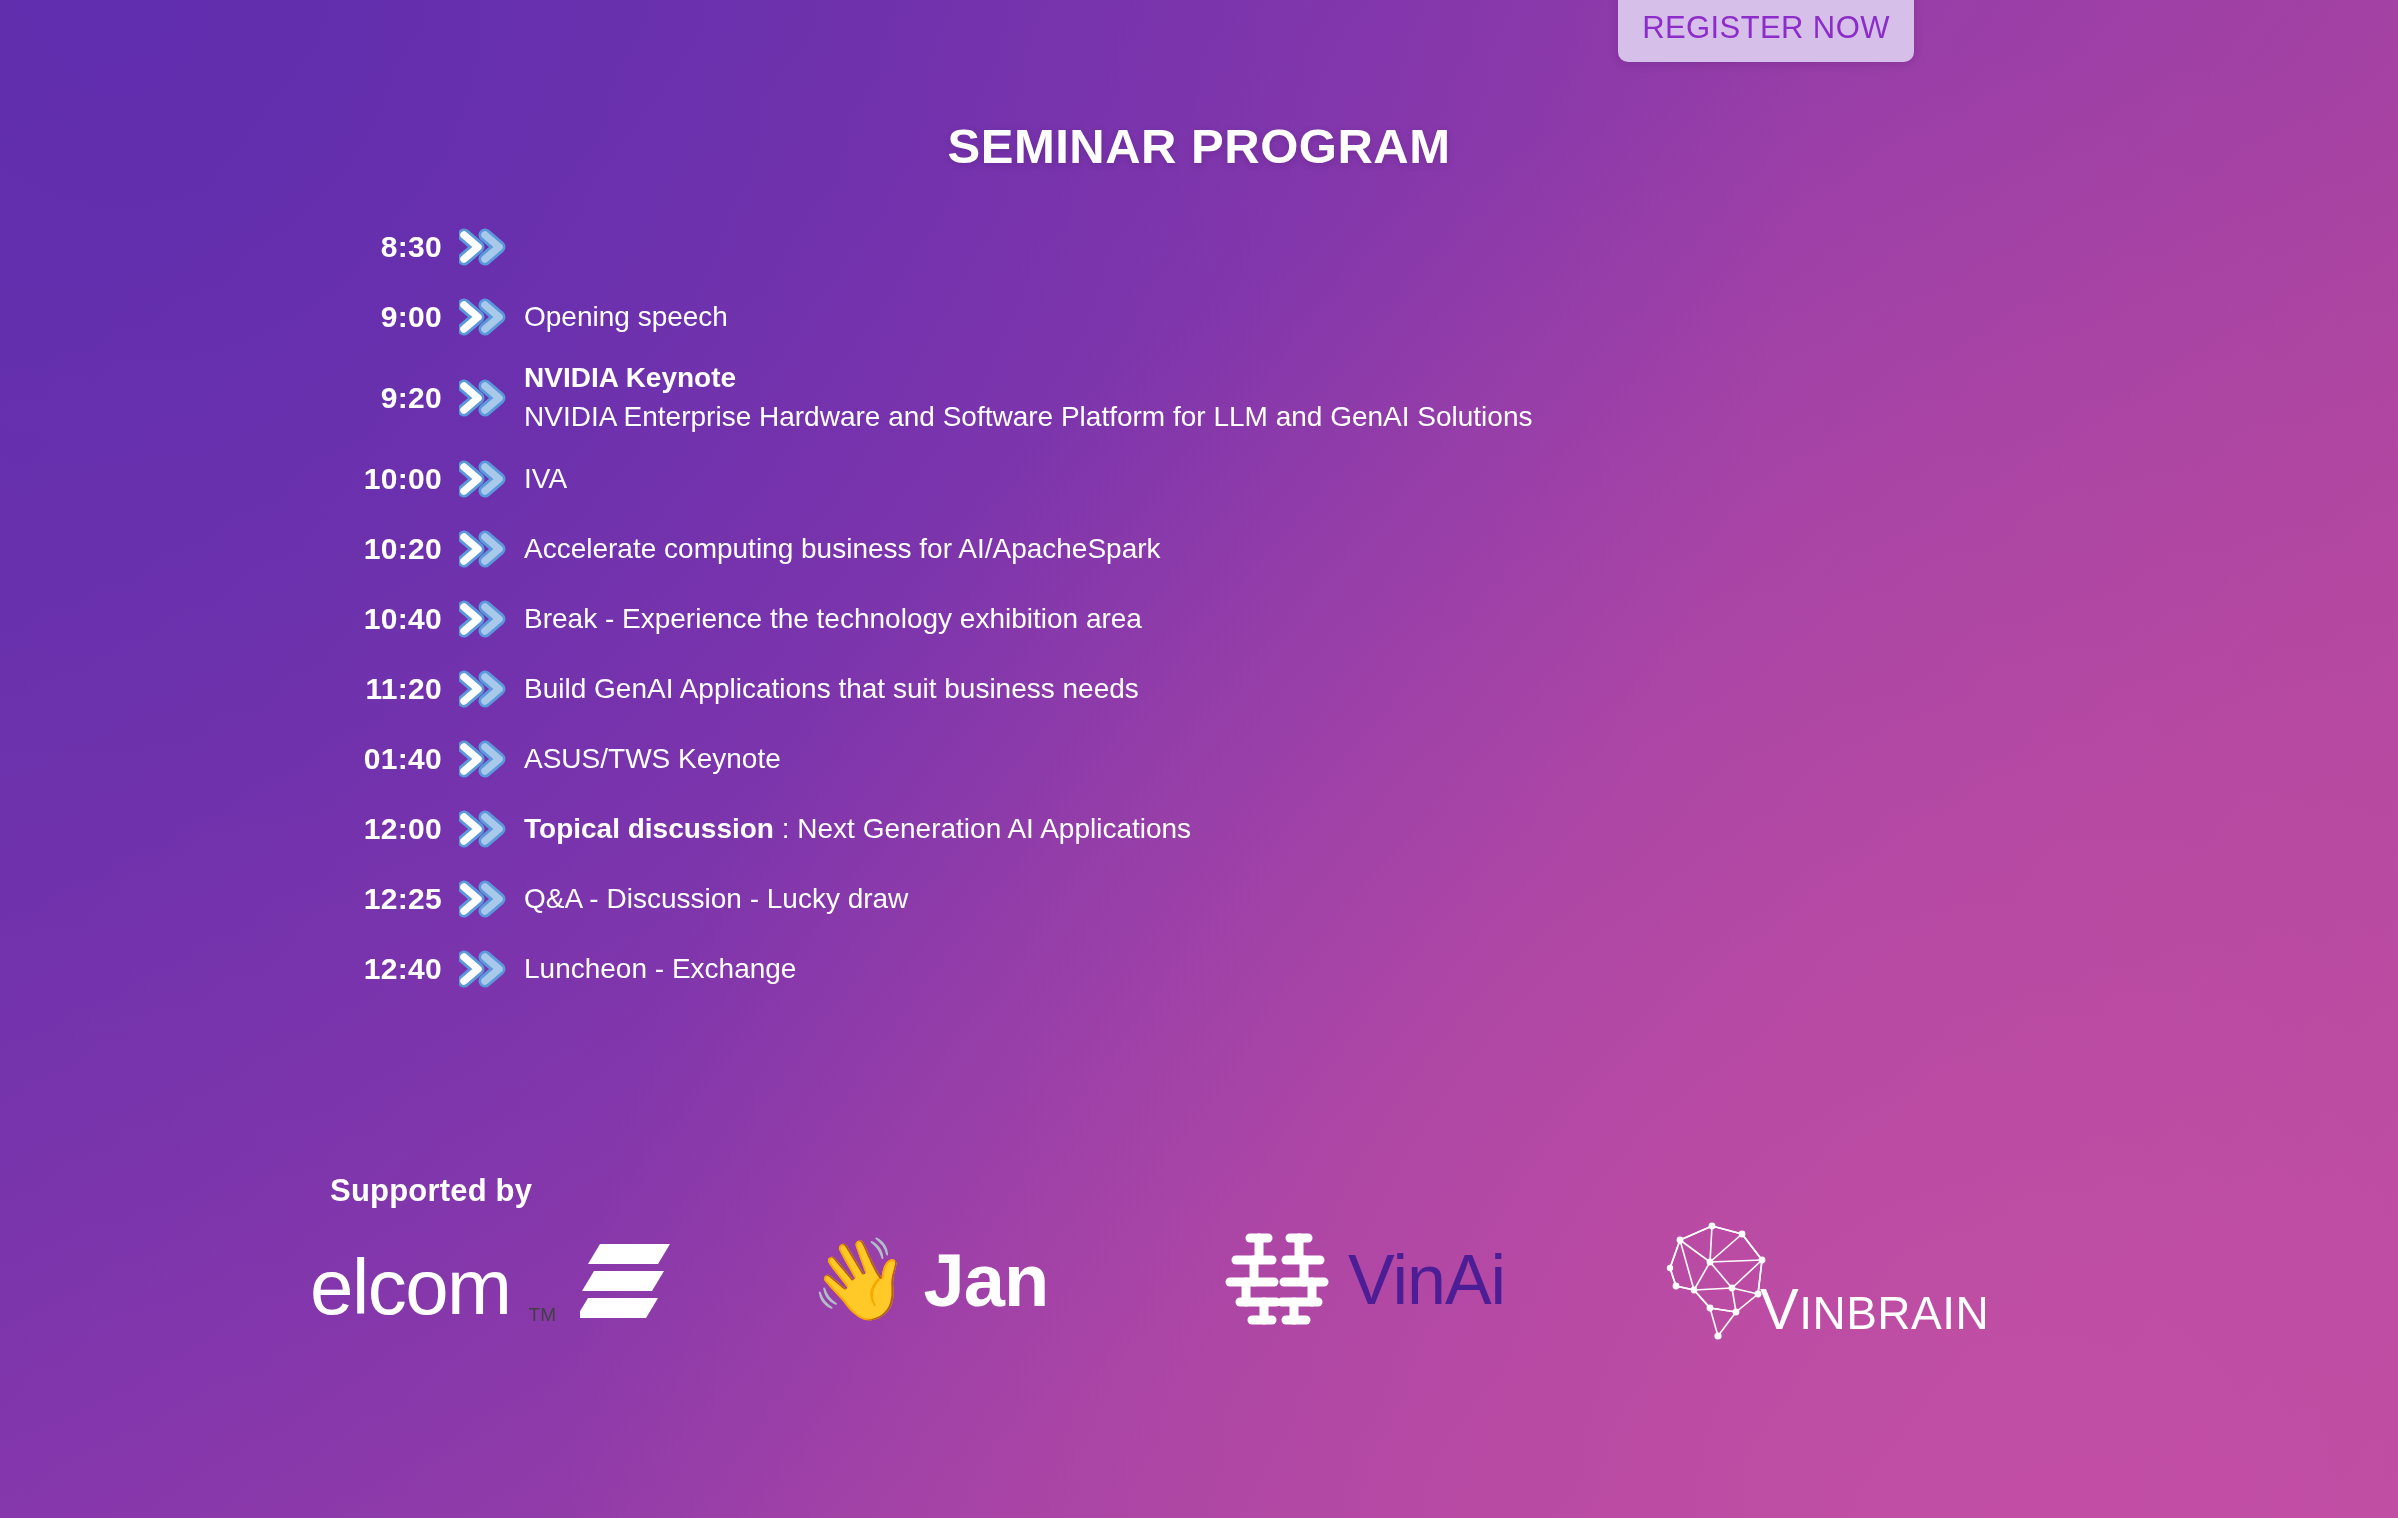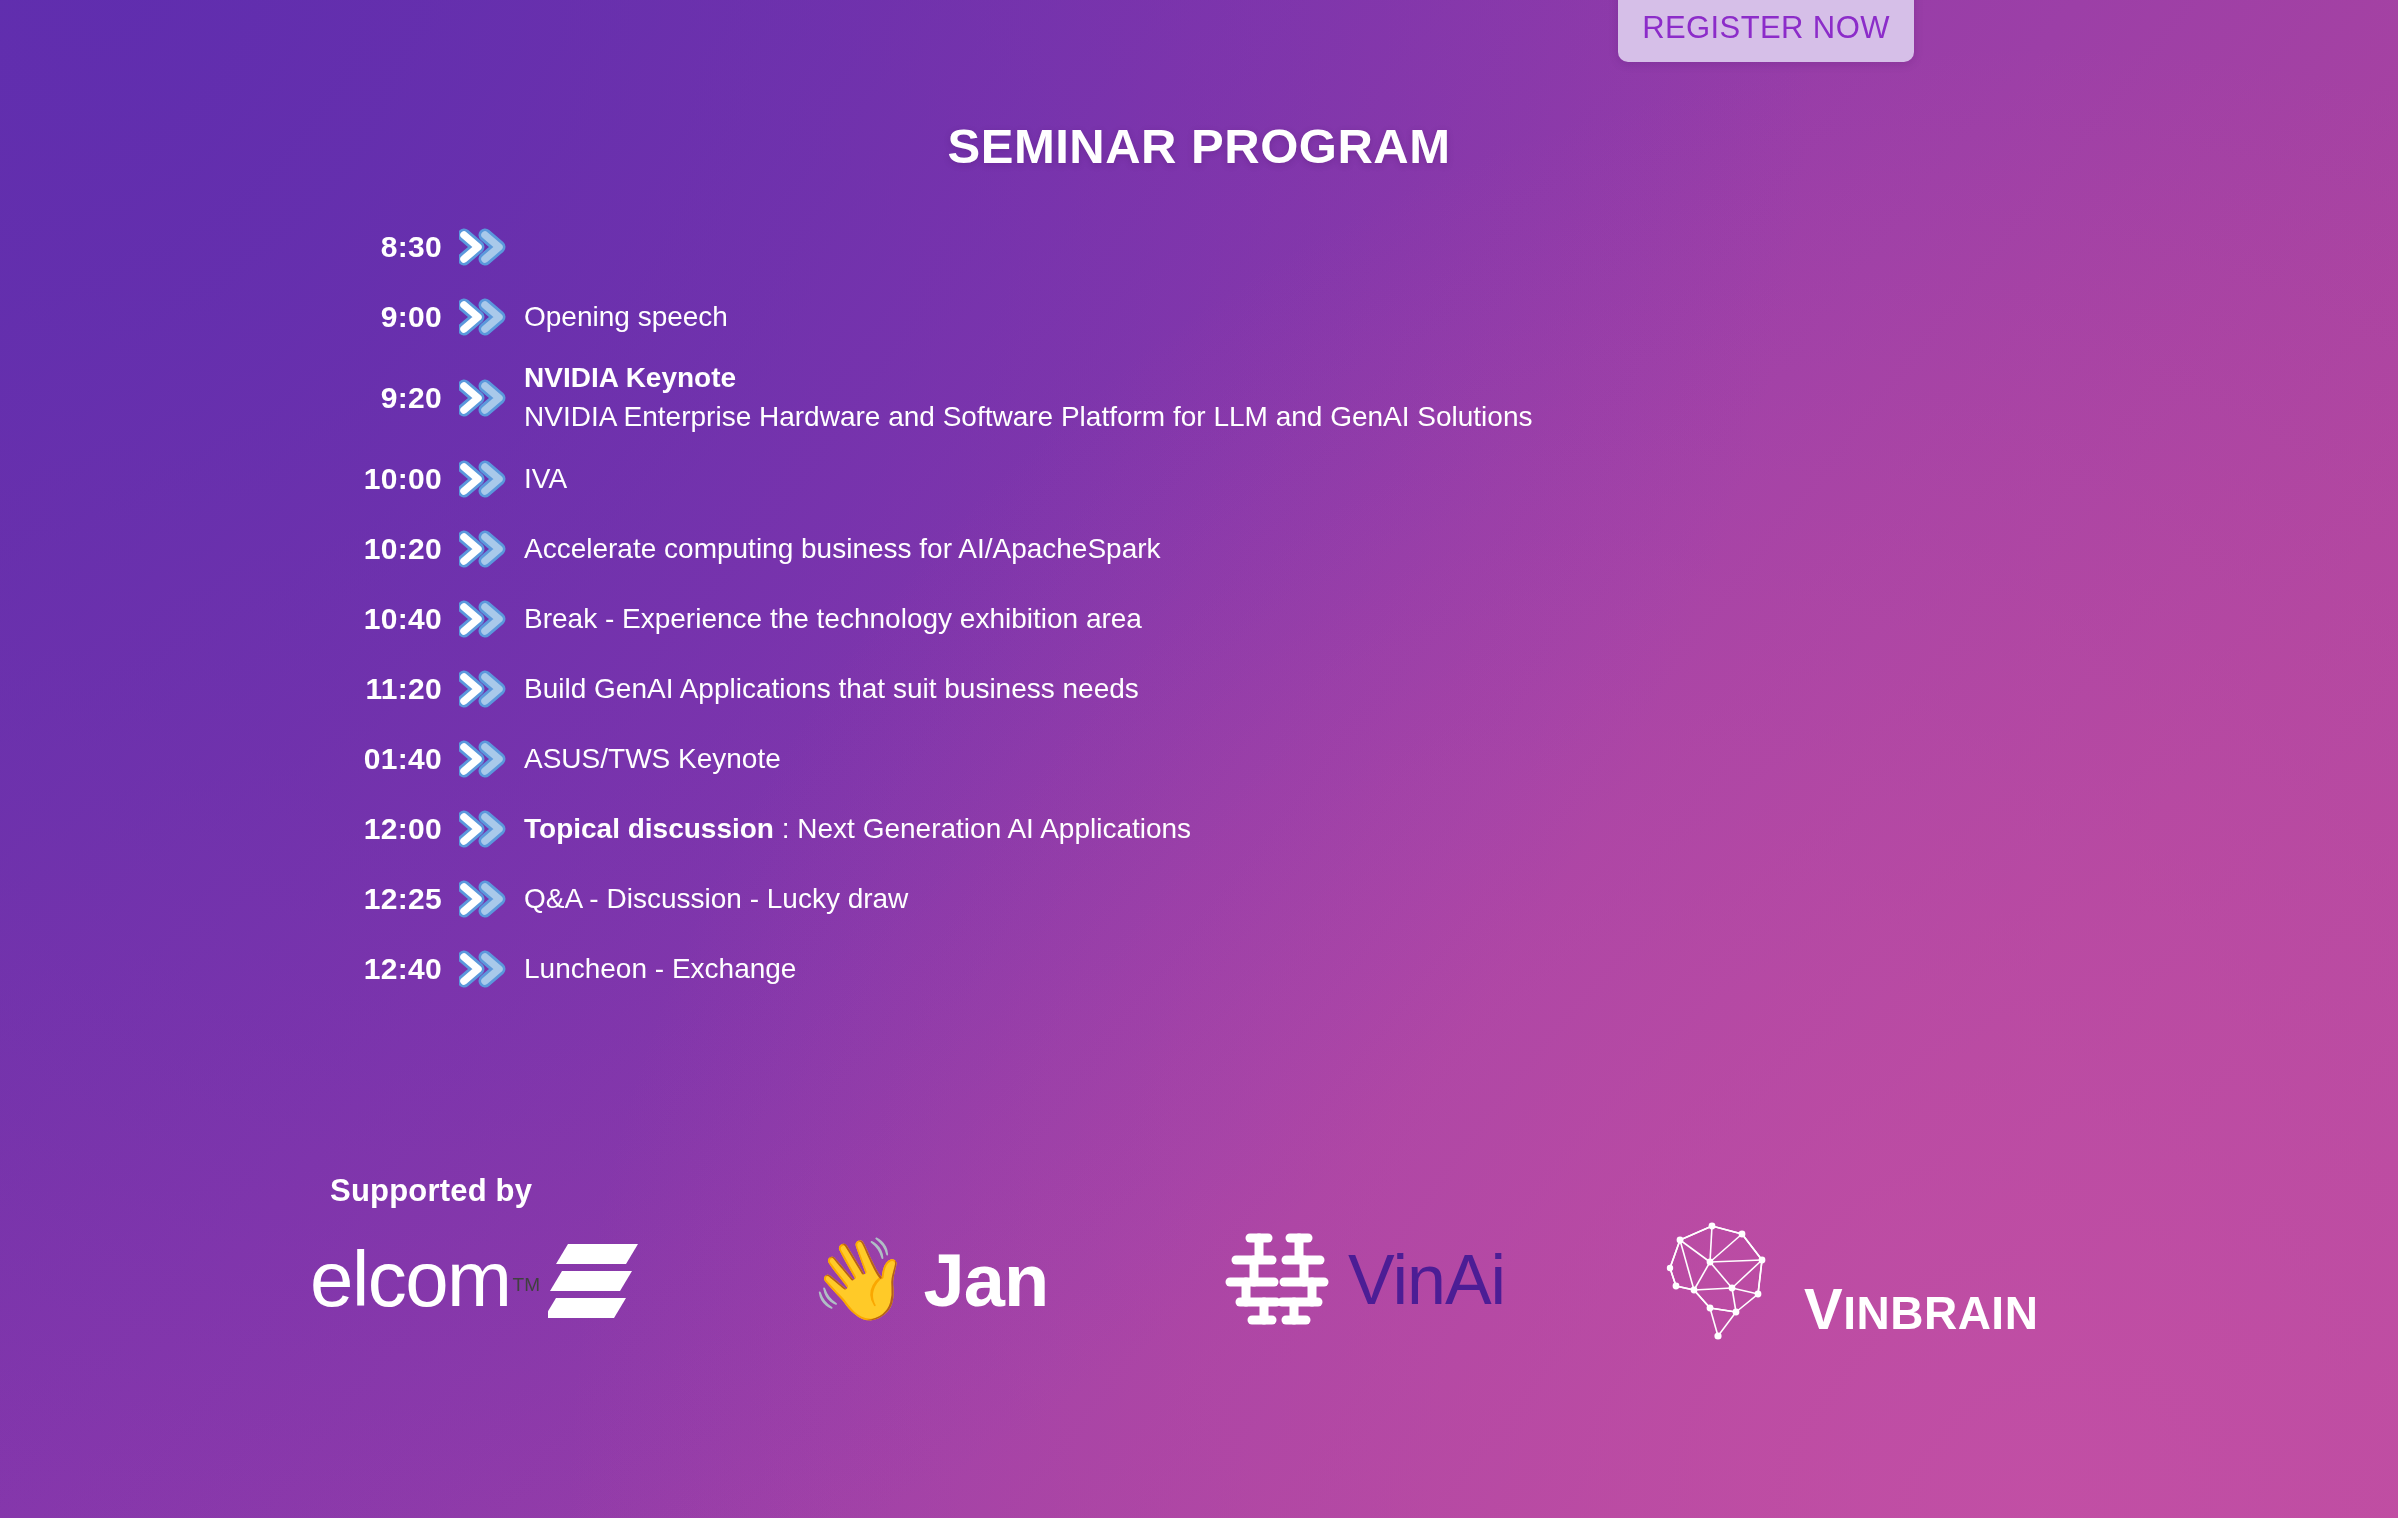--- a/index.html
+++ b/index.html
@@ -142,21 +142,21 @@
     flex:0 0 auto;
     display:flex;
     align-items:center;
     height:130px;
   }
   .logo-cell.elcom   { width:470px; padding-left:0px; }
   .logo-cell.jan     { width:410px; padding-left:30px; }
   .logo-cell.vinai   { width:440px; padding-left:30px; }
   .logo-cell.vinbrain{ width:430px; padding-left:20px; }
 
-  .elcom-wrap { display:flex; align-items:center; }
+  .elcom-wrap { display:flex; align-items:flex-end;gap:16px; }
   .elcom-text {
     font-size:78px;
     font-weight:400;
     letter-spacing:-1.5px;
     line-height:0.92;
     color:#ffffff;
   }
   .elcom-tm {
     font-size:19px;
     line-height:1;
@@ -183,24 +183,23 @@
     margin-left:12px;
     color:#4c1d95;
   }
 
   .vinbrain-wrap { position:relative; width:320px; height:128px; }
   .vinbrain-text {
     position:absolute;
     left:110px;
     bottom:2px;
     font-size:46px;
-    font-weight:bold;
+    font-weight:normal;
     letter-spacing:0.5px;
     color:#ffffff;
-    margin-left:44px;
   }
   .vinbrain-text .cap { font-size:58px; }
   .vinbrain-brain { position:absolute; left:0; top:0; }
 </style>
 </head>
 <body>
 
 <button class="register-btn">REGISTER NOW</button>
 
 <h1 class="page-title">SEMINAR PROGRAM</h1>

